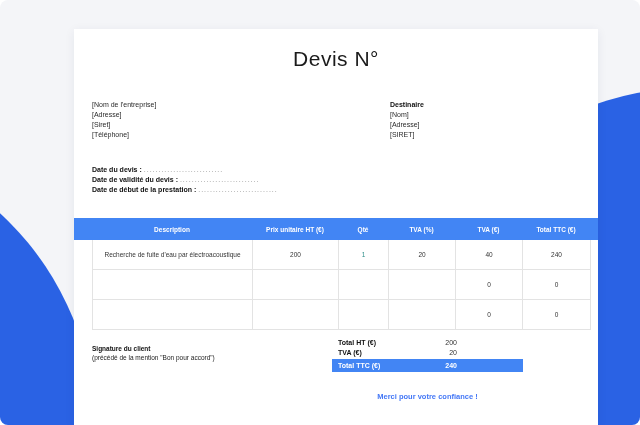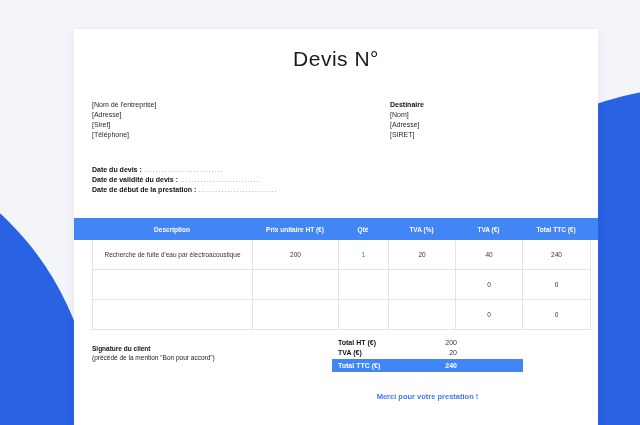--- a/index.html
+++ b/index.html
@@ -1,17 +1,17 @@
 <!DOCTYPE html>
 <html><head>
 <meta charset="utf-8">
 <style>
   html,body{margin:0;padding:0;}
   body{font-family:"Liberation Sans","DejaVu Sans",sans-serif;}
-  #stage{position:relative;width:640px;height:425px;background:#f4f5f8;overflow:hidden;}
+  #stage{position:relative;width:640px;height:425px;background:#f4f5f8;overflow:hidden;border-radius:8px;}
 
   
   .circle{position:absolute;border-radius:50%;background:#2a62e4;}
   #circle-left{left:-495px;top:135px;width:590px;height:590px;}
   #circle-right{left:385px;top:87px;width:626px;height:626px;}
 
   
   #doc{position:absolute;left:74px;top:29px;width:524px;height:396px;background:#ffffff;
        box-shadow:0 2px 10px rgba(30,40,80,.07);}
 
@@ -143,16 +143,16 @@
       <div class="trow-total">
         <span class="lbl">TVA (€)</span>
         <span class="val">20</span>
       </div>
       <div class="trow-total highlight">
         <span class="lbl">Total TTC (€)</span>
         <span class="val">240</span>
       </div>
     </div>
 
-    <div class="merci">Merci pour votre prestation !</div>
+    <div class="merci">Merci pour votre confiance !</div>
 
   </div>
 </div>
 
 </body></html>

